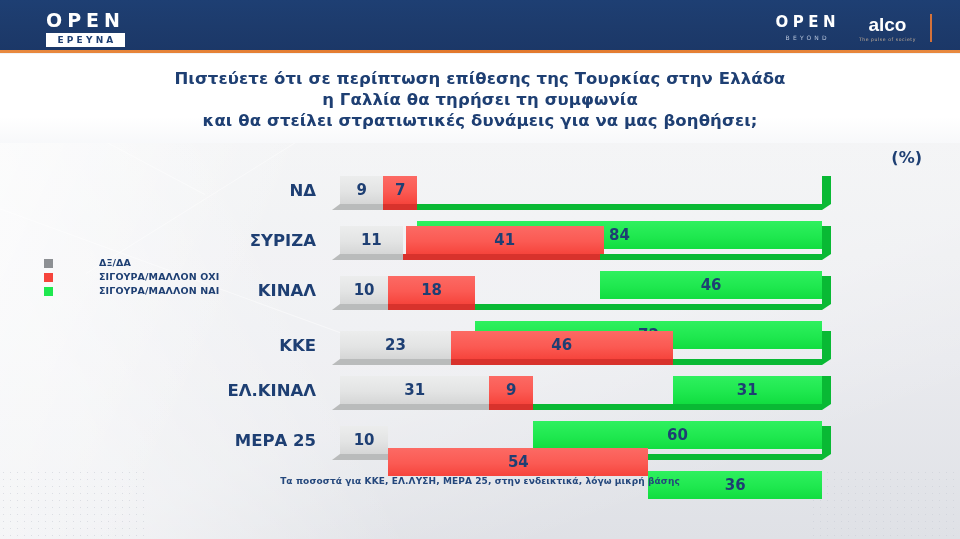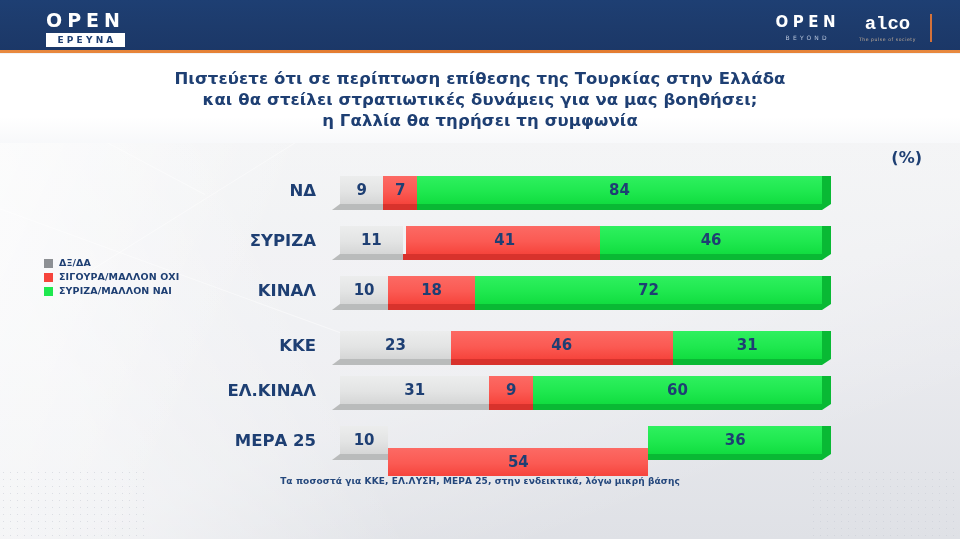--- a/index.html
+++ b/index.html
@@ -41,21 +41,21 @@
     font-size:15px; font-weight:700; letter-spacing:4.5px;
     color:#ffffff; line-height:16px; display:block;
   }
   .beyond-word {
     font-size:6px; font-weight:400; letter-spacing:3.2px;
     color:#b9c6dd; line-height:9px; display:block; margin-top:3px;
   }
   
   #logo-alco { position:absolute; right:44px; top:15px; text-align:center; }
   .alco-word {
-    font-family:Liberation Mono, monospace;
+    font-family:Liberation Sans, sans-serif;
     font-size:19px; font-weight:700; letter-spacing:0px;
     color:#ffffff; line-height:19px; display:block;
   }
   .alco-tag {
     font-size:4.5px; letter-spacing:0.6px; color:#c8b29a;
     line-height:7px; display:block; margin-top:2px;
   }
   #alco-rule {
     position:absolute; right:28px; top:14px;
     width:2px; height:28px; background:#d4723a;
@@ -99,21 +99,21 @@
   #streak3 { left:-60px; top:120px; width:420px; height:1px; transform:rotate(20deg); }
 
   
   #pct-label {
     position:absolute; right:38px; top:5px;
     color:#1e3f73; font-weight:700; font-size:16px;
   }
 
   
   #legend { position:absolute; left:44px; top:114px; }
-  .legend-row { display:flex; align-items:flex-end; margin-bottom:3px; }
+  .legend-row { display:flex; align-items:flex-end; margin-bottom:3px;gap:40px; }
   .legend-swatch { width:9px; height:9px; margin-right:6px; flex:0 0 auto; }
   .legend-text {
     color:#1e3f73; font-weight:700; font-size:9.5px; letter-spacing:0.1px;
     white-space:nowrap;
   }
 
   
   #bars { position:absolute; left:0; top:0; width:960px; height:396px; }
   .bar-row {
     position:absolute; left:0; width:960px; height:34px;
@@ -128,21 +128,21 @@
     position:absolute; left:340px; top:0; width:482px; height:34px;
   }
   .seg {
     position:absolute; top:0; height:28px;
     display:flex; align-items:center; justify-content:center;
     color:#1e3f73; font-weight:700; font-size:15px;
     overflow:hidden;
   }
   .seg-gray   { background:linear-gradient(180deg,#eceded 0%,#e3e4e4 55%,#d5d6d6 100%); }
   .seg-red    { background:linear-gradient(180deg,#fc6a64 0%,#fb5a53 55%,#f6443c 100%); }
-  .seg-green  { background:linear-gradient(180deg,#2ff05f 0%,#1fe84f 55%,#11dd40 100%); }
+  .seg-green  { background:linear-gradient(180deg,#2ff05f 0%,#1fe84f 55%,#11dd40 100%);margin-top:45px; }
   
   .bevel {
     position:absolute; top:28px; height:6px;
   }
   .bev-gray  { background:#b9bbbb; }
   .bev-red   { background:#d8322c; }
   .bev-green { background:#09b934; }
   
   .endcap {
     position:absolute; top:0; width:9px; height:34px;
@@ -176,22 +176,22 @@
   </div>
   <div id="logo-alco">
     <span class="alco-word">alco</span>
     <span class="alco-tag">The pulse of society</span>
   </div>
   <div id="alco-rule"></div>
 </div>
 
 <div id="title-band">
   <div class="tline">Πιστεύετε ότι σε περίπτωση επίθεσης της Τουρκίας στην Ελλάδα</div>
+  <div class="tline">η Γαλλία θα τηρήσει τη συμφωνία</div>
   <div class="tline">και θα στείλει στρατιωτικές δυνάμεις για να μας βοηθήσει;</div>
-  <div class="tline">η Γαλλία θα τηρήσει τη συμφωνία</div>
 </div>
 
 <div id="chart-area">
   <div class="streak" id="streak1"></div>
   <div class="streak" id="streak2"></div>
   <div class="streak" id="streak3"></div>
   <div class="dot-corner" id="dots-left"></div>
   <div class="dot-corner" id="dots-right"></div>
 
   <div id="pct-label">(%)</div>
@@ -200,21 +200,21 @@
       <div class="legend-row">
         <span class="legend-swatch" style="background: rgb(141, 144, 148);"></span>
         <span class="legend-text">ΔΞ/ΔΑ</span>
       </div>
       <div class="legend-row">
         <span class="legend-swatch" style="background: rgb(246, 68, 60);"></span>
         <span class="legend-text">ΣΙΓΟΥΡΑ/ΜΑΛΛΟΝ ΟΧΙ</span>
       </div>
       <div class="legend-row">
         <span class="legend-swatch" style="background: rgb(31, 232, 79);"></span>
-        <span class="legend-text">ΣΥΡΙΖΑ/ΜΑΛΛΟΝ ΝΑΙ</span>
+        <span class="legend-text">ΣΙΓΟΥΡΑ/ΜΑΛΛΟΝ ΝΑΙ</span>
       </div>
     </div>
 
   <div id="bars">
       <div class="bar-row" style="top: 33px;">
         <div class="row-label">ΝΔ</div>
         <div class="bar-track">
           <div class="leftcap"></div>
           <div class="bevel bev-gray" style="left: 0px; width: 43.38px;"></div>
           <div class="seg seg-gray" style="left: 0px; width: 43.38px;">

